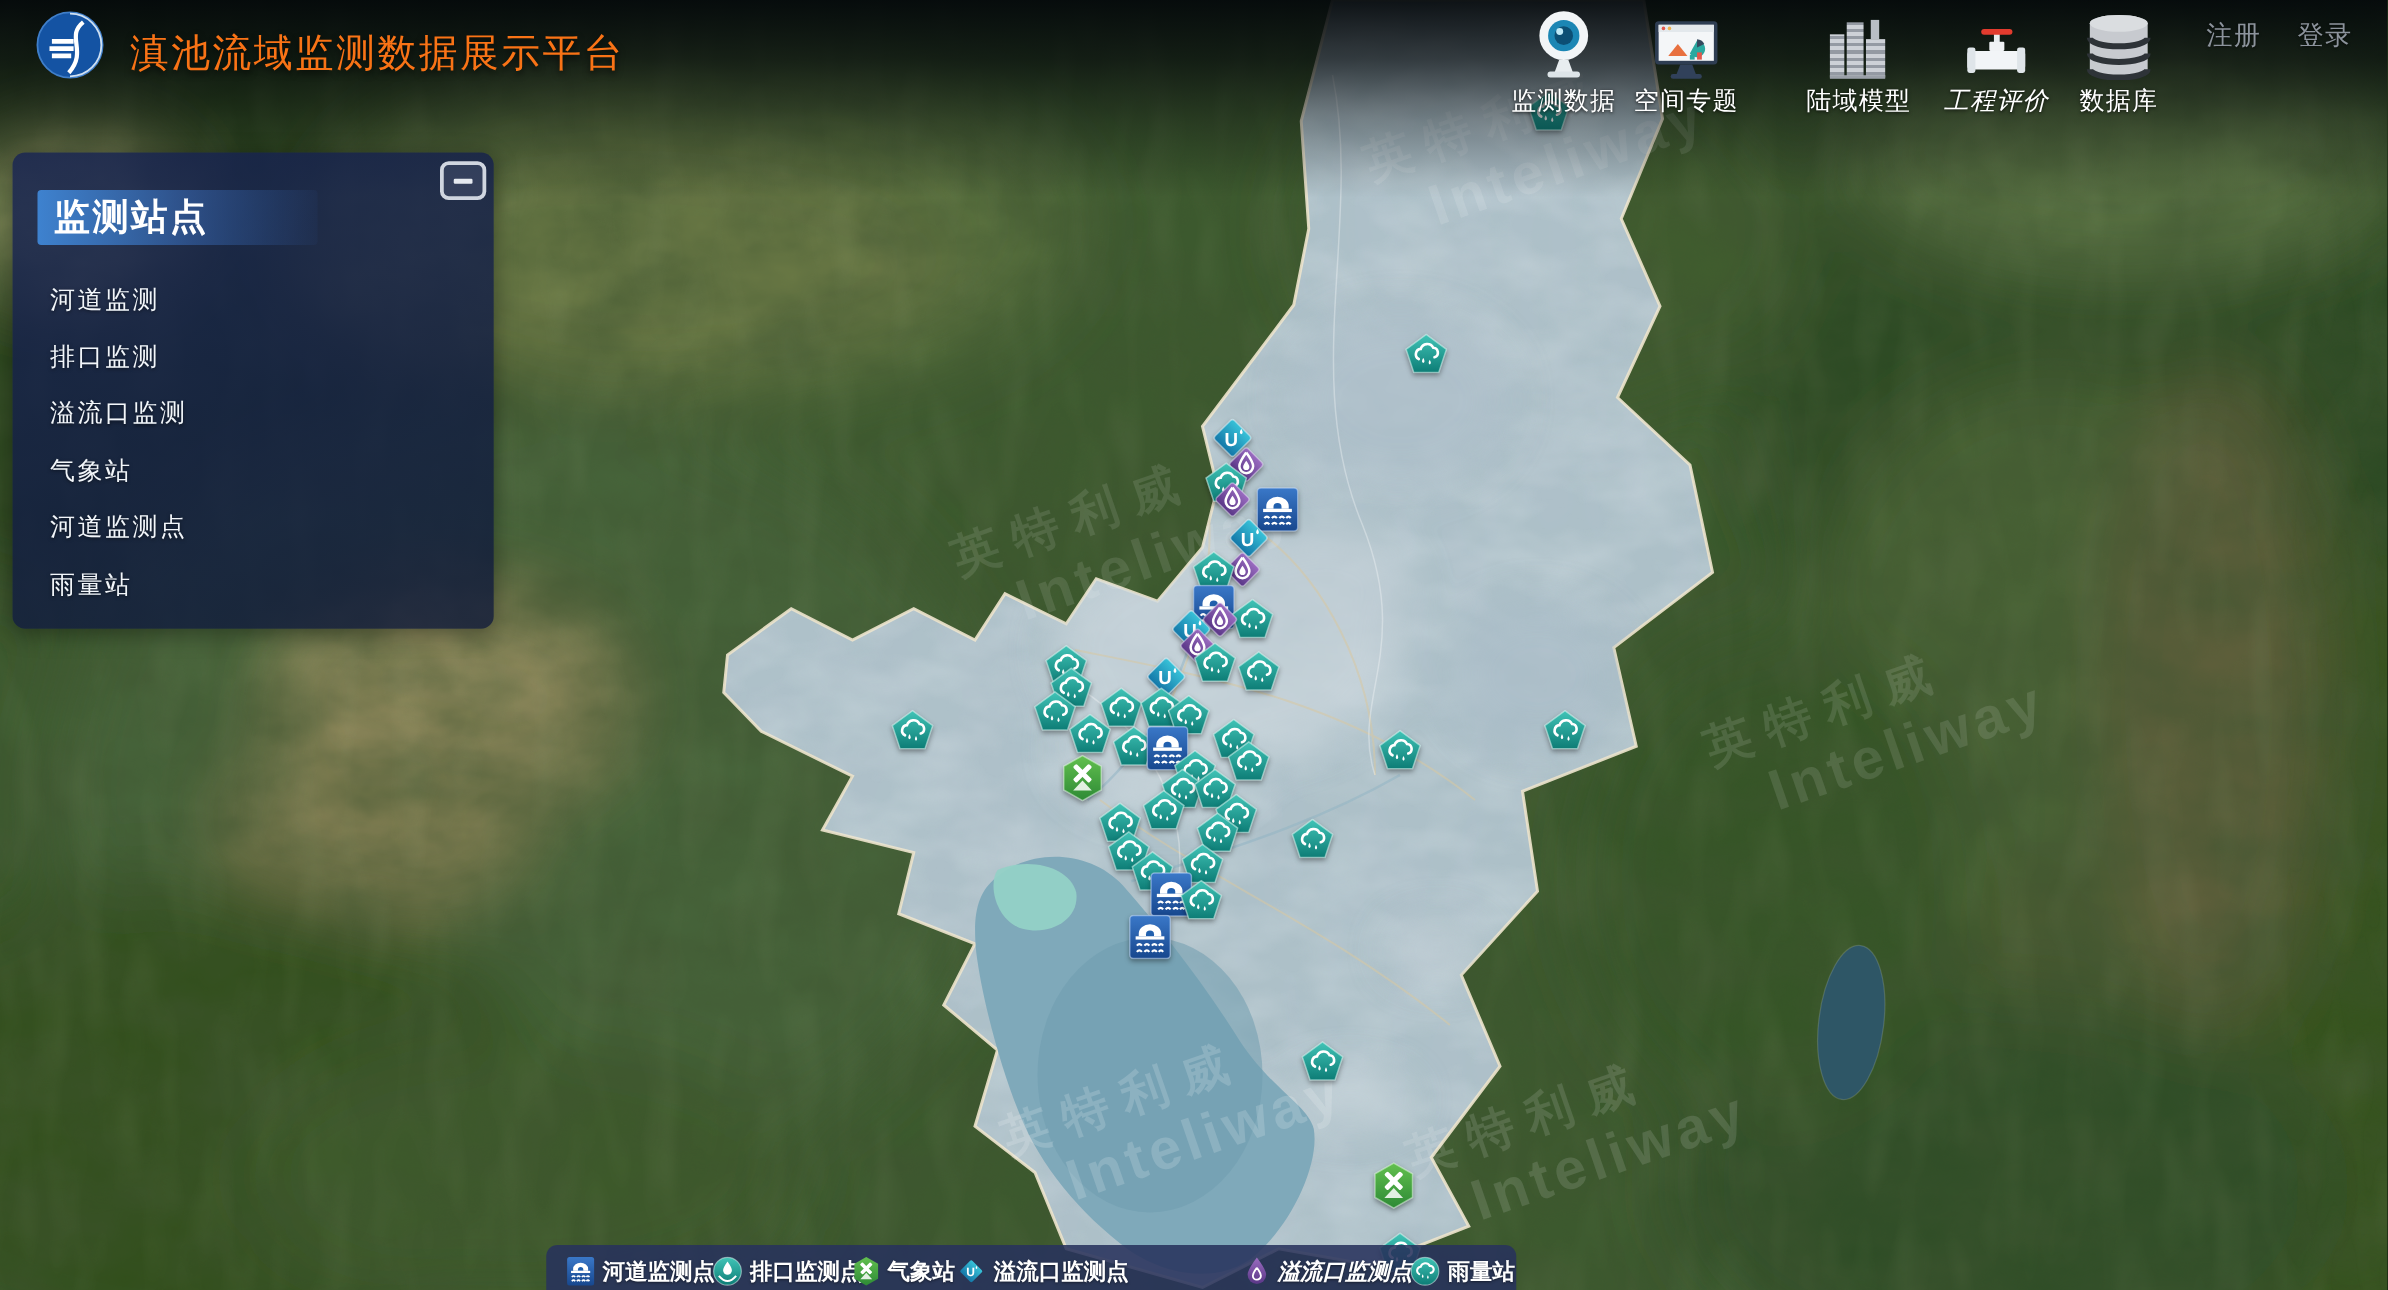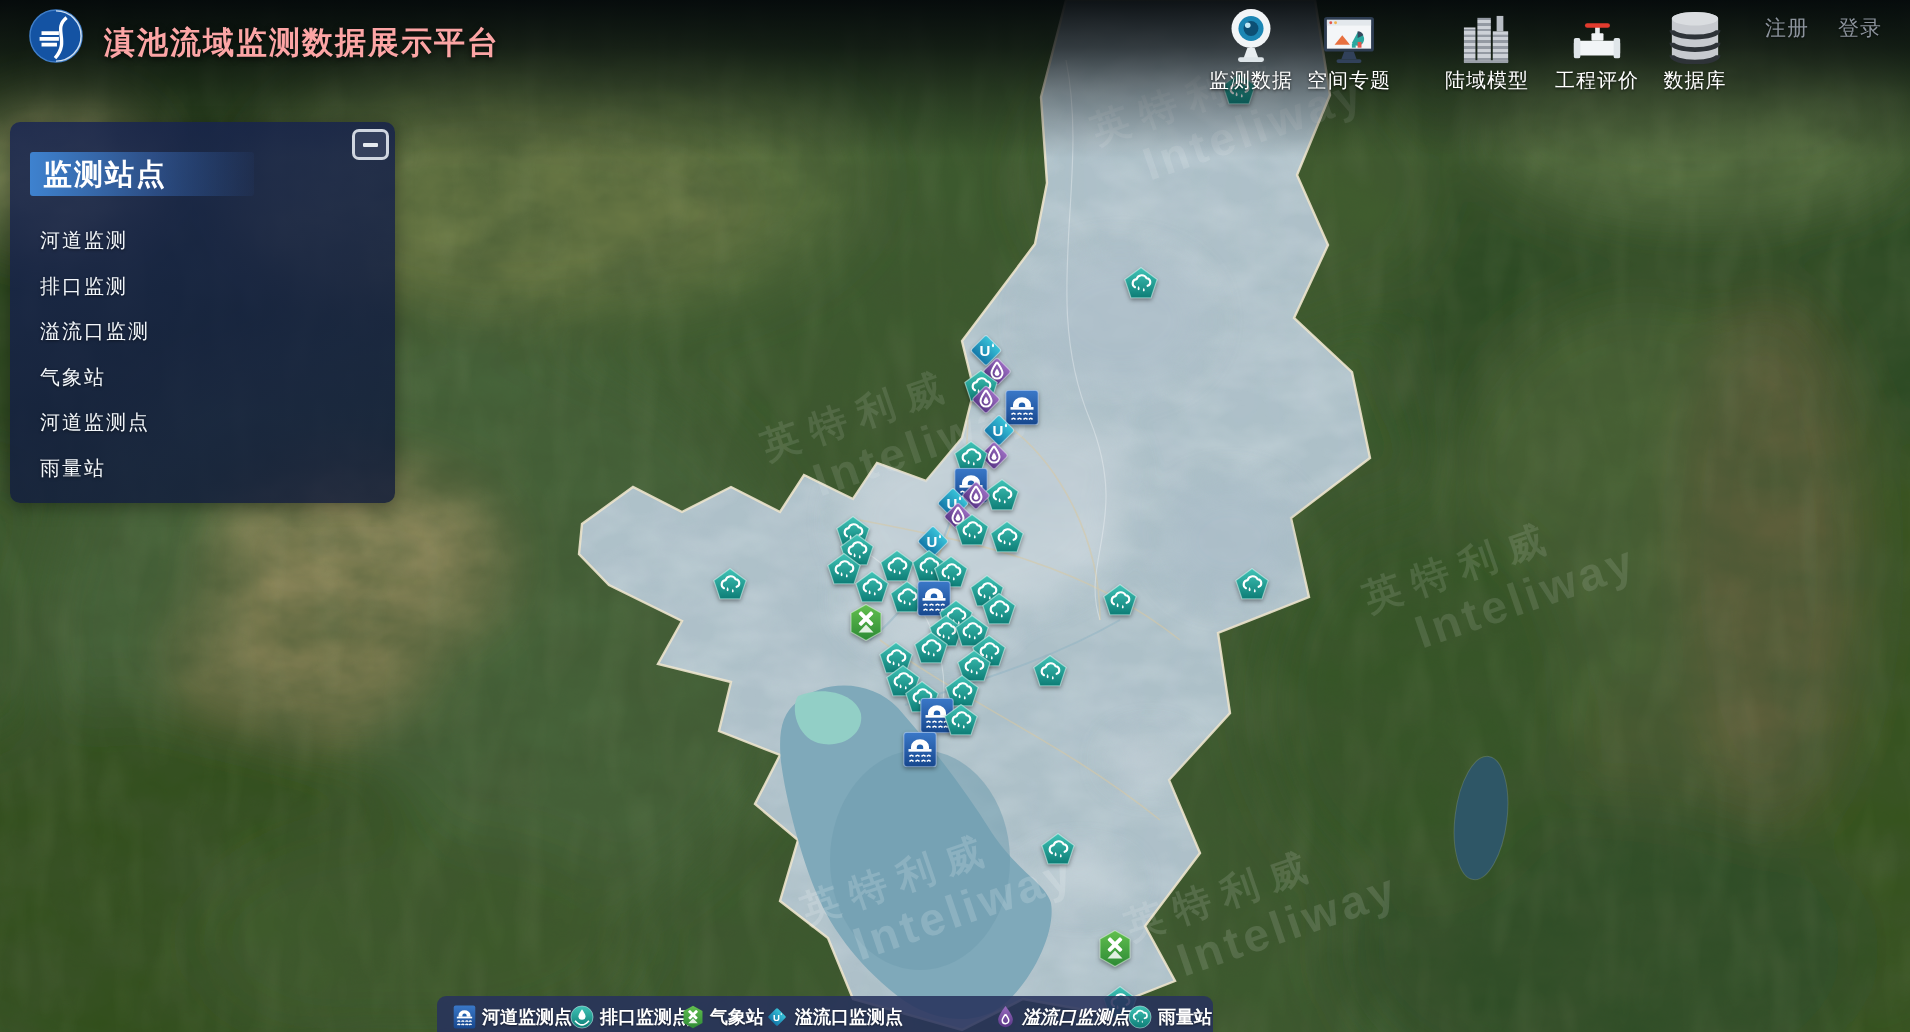--- a/index.html
+++ b/index.html
@@ -9,21 +9,21 @@
 #watermarks{position:absolute;inset:0;z-index:5;pointer-events:none}
 .wm{position:absolute;transform:translate(-50%,-50%) rotate(-19deg);color:#fff;white-space:nowrap}
 .wm1{font-size:38px;font-weight:bold;letter-spacing:12px}
 .wm2{font-size:46px;font-weight:bold;letter-spacing:4px;margin-left:38px;margin-top:-4px}
 #markers{position:absolute;inset:0;z-index:10}
 .marker{position:absolute;transform:translate(-50%,-54%);filter:drop-shadow(0 2px 2px rgba(0,0,0,.38));cursor:pointer;line-height:0}
 #top-shade{position:absolute;top:0;left:0;right:0;height:158px;z-index:20;pointer-events:none;
   background:linear-gradient(180deg,rgba(3,7,10,.94) 0%,rgba(3,7,10,.72) 30%,rgba(3,7,10,.35) 62%,rgba(3,7,10,0) 100%)}
 header{position:absolute;top:0;left:0;right:0;height:100px;z-index:50}
 .logo{position:absolute;left:28px;top:8px;cursor:pointer;line-height:0}
-.title{position:absolute;left:104px;top:22px;font-size:31px;font-weight:bold;color:#fca5a5;letter-spacing:2px;text-shadow:0 2px 6px rgba(0,0,0,.75)}
+.title{position:absolute;left:104px;top:22px;font-size:31px;font-weight:normal;color:#f97316;letter-spacing:2px;text-shadow:0 2px 6px rgba(0,0,0,.75)}
 .nav-item{position:absolute;top:4px;width:130px;transform:translateX(-50%);display:flex;flex-direction:column;align-items:center;cursor:pointer}
 .nav-ico{height:60px;display:flex;align-items:flex-end;justify-content:center;line-height:0}
 .nav-label{font-size:20px;color:#fff;margin-top:3px;text-shadow:0 1px 3px rgba(0,0,0,.85);letter-spacing:1px}
 .auth-link{position:absolute;top:14px;font-size:21px;color:#8c939c;cursor:pointer;text-shadow:0 1px 2px rgba(0,0,0,.6);letter-spacing:1px}
 #panel{position:absolute;left:10px;top:122px;width:385px;height:381px;z-index:60;border-radius:10px;
   background:linear-gradient(160deg,rgba(24,36,82,.84),rgba(12,22,56,.78));box-shadow:0 4px 18px rgba(0,0,0,.35)}
 .min-btn{position:absolute;top:7px;right:6px;width:37px;height:31px;border:3px solid rgba(222,228,236,.92);border-radius:7px;
   background:rgba(100,110,140,.30);display:flex;align-items:center;justify-content:center;cursor:pointer}
 .min-btn span{display:block;width:15px;height:4px;background:#e6eaf0;border-radius:1px}
 .panel-title{position:absolute;left:20px;top:30px;width:224px;height:44px;line-height:44px;padding-left:13px;
@@ -543,21 +543,21 @@
             <svg width="50" height="50" viewBox="0 0 52 52">
               <rect x="36" y="2" width="7" height="16" fill="#b9bec5"></rect>
               <rect x="2" y="14" width="12" height="36" fill="url(#winStripe)"></rect>
               <rect x="16" y="4" width="14" height="46" fill="url(#winStripe)"></rect>
               <rect x="32" y="18" width="16" height="32" fill="url(#winStripe)"></rect>
               <rect x="2" y="48" width="46" height="3" fill="#9aa0a8"></rect>
             </svg>
           </div>
           <div class="nav-label">陆域模型</div>
         </div>
-        <div class="nav-item" style="left: 1597px;">
+        <div class="nav-item" style="left: 1597px; font-style: italic;">
           <div class="nav-ico">
             <svg width="50" height="41" viewBox="0 0 54 44">
               <rect x="25" y="3" width="5" height="10" fill="#e8ecef"></rect>
               <rect x="14" y="0" width="27" height="5" rx="2.5" fill="#e23b2e"></rect>
               <rect x="21" y="11" width="13" height="8" rx="1" fill="#f0f3f5"></rect>
               <rect x="2" y="19" width="50" height="16" rx="3" fill="#f2f5f7"></rect>
               <rect x="2" y="16" width="7" height="22" rx="2" fill="#dfe5e9"></rect>
               <rect x="45" y="16" width="7" height="22" rx="2" fill="#dfe5e9"></rect>
             </svg>
           </div>

